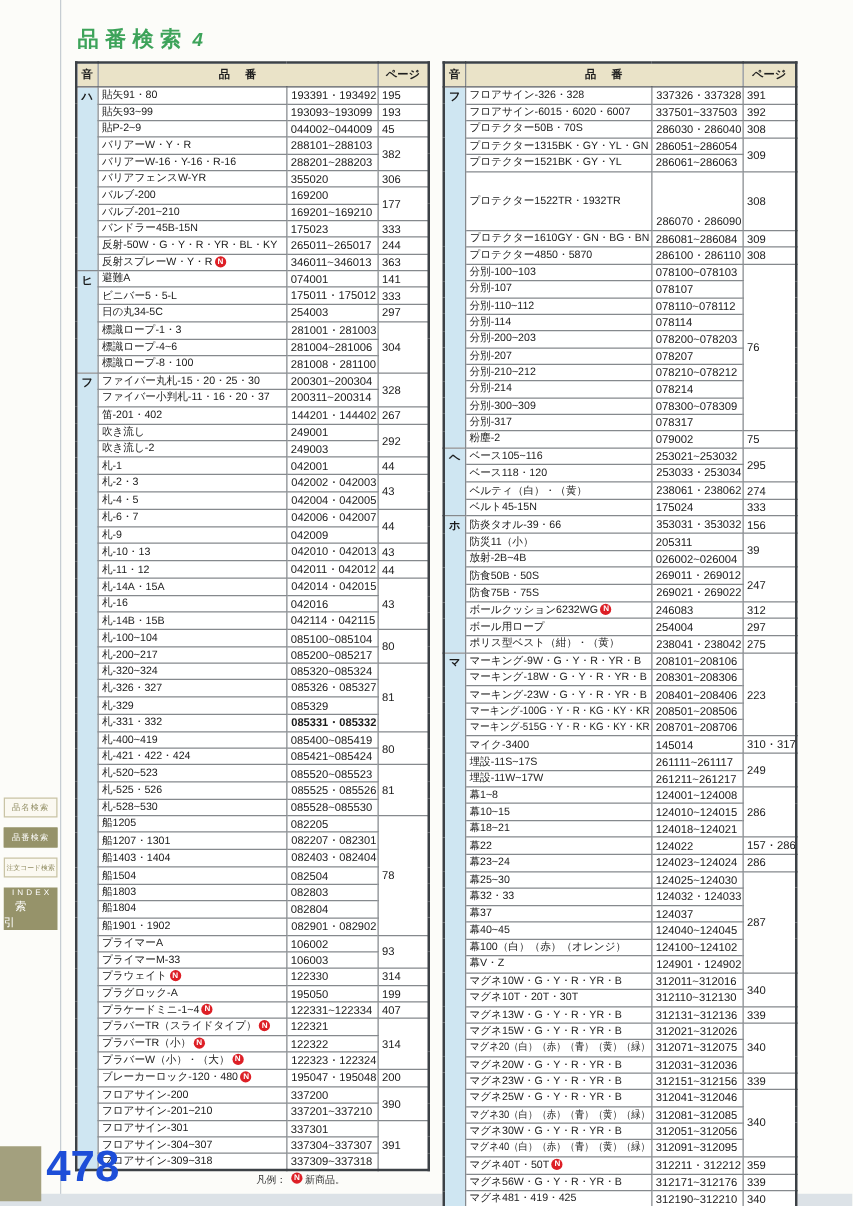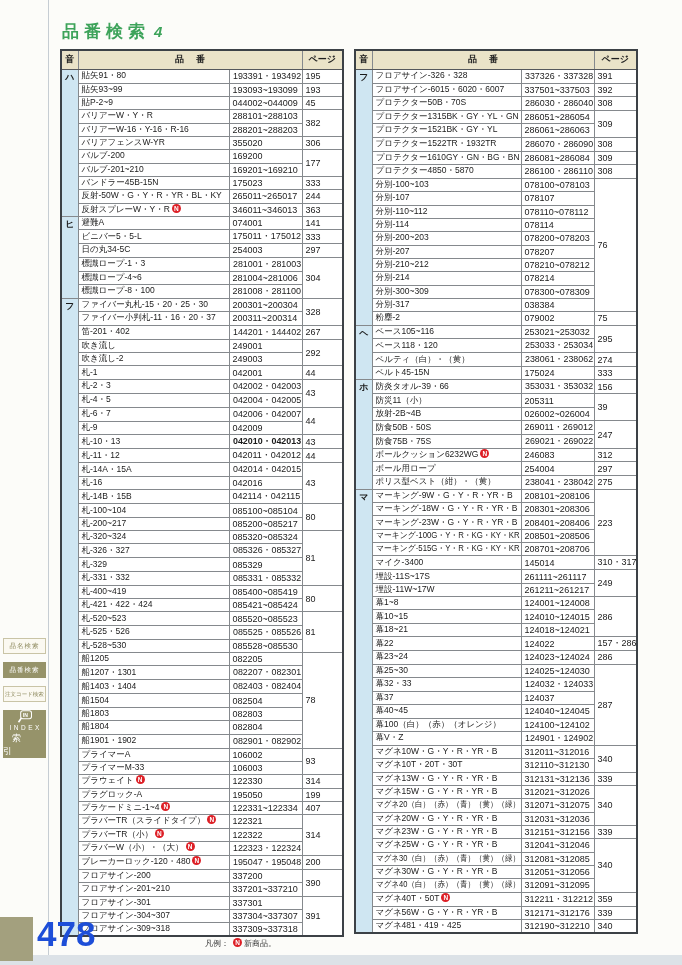--- a/index.html
+++ b/index.html
@@ -22,21 +22,21 @@
   .big-page-num{position:absolute;left:37px;top:914px;font-size:35px;font-weight:bold;color:#1d4ed8;}
   .page-num-block{position:absolute;left:0;top:917px;width:33px;height:44px;background:#a3a07e;}
   
   .side-tab{position:absolute;left:3px;width:43px;height:16px;display:flex;align-items:center;
     justify-content:center;font-size:6.5px;letter-spacing:1px;box-sizing:border-box;}
   .side-tab.inactive{background:#fbf9f1;border:1px solid #c9c4a6;color:#8e8a5e;}
   .side-tab.active{background:#96936a;color:#ffffff;border:1px solid #96936a;}
   .tab-1{top:638px;}
   .tab-2{top:662px;}
   .tab-3{top:686px;font-size:5.5px;letter-spacing:0;}
-  .index-box{position:absolute;left:3px;top:710px;width:43px;height:48px;background:#96936a;
+  .index-box{position:absolute;left:3px;top:710px;width:43px;height:34px;background:#96936a;
     display:flex;flex-direction:column;align-items:center;justify-content:center;gap:1px;color:#fff;}
   .index-box .line1{font-size:6.5px;letter-spacing:2.5px;text-indent:2.5px;}
   .index-box .line2{font-size:9px;letter-spacing:9px;text-indent:9px;}
   
   .idx-wrap{position:absolute;top:49px;}
   .idx-wrap.left{left:60px;}
   .idx-wrap.right{left:354px;}
   table.idx{border-collapse:collapse;table-layout:fixed;width:282px;
     border:2px solid #3c4146;background:#ffffff;}
   table.idx th,table.idx td{border:1px solid #85898d;overflow:hidden;white-space:nowrap;
@@ -219,21 +219,21 @@
           <td><span class="fit">札-6・7</span></td>
           <td class="code"><span class="fit" style="transform: scaleX(0.986);">042006・042007</span></td>
           <td class="pg" rowspan="2">44</td>
         </tr>
         <tr>
           <td><span class="fit">札-9</span></td>
           <td class="code"><span class="fit">042009</span></td>
         </tr>
         <tr>
           <td><span class="fit">札-10・13</span></td>
-          <td class="code"><span class="fit" style="transform: scaleX(0.986); font-weight: bold;">042010・042013</span></td>
+          <td class="code"><span class="fit" style="transform: scaleX(0.986);">042010・042013</span></td>
           <td class="pg" rowspan="1">43</td>
         </tr>
         <tr>
           <td><span class="fit">札-11・12</span></td>
           <td class="code"><span class="fit">042011・042012</span></td>
           <td class="pg" rowspan="1">44</td>
         </tr>
         <tr>
           <td><span class="fit">札-14A・15A</span></td>
           <td class="code"><span class="fit" style="transform: scaleX(0.986);">042014・042015</span></td>
@@ -264,21 +264,21 @@
         <tr>
           <td><span class="fit">札-326・327</span></td>
           <td class="code"><span class="fit" style="transform: scaleX(0.986);">085326・085327</span></td>
         </tr>
         <tr>
           <td><span class="fit">札-329</span></td>
           <td class="code"><span class="fit">085329</span></td>
         </tr>
         <tr>
           <td><span class="fit">札-331・332</span></td>
-          <td class="code"><span class="fit" style="transform: scaleX(0.986);">085331・085332</span></td>
+          <td class="code"><span class="fit" style="transform: scaleX(0.986); font-weight: bold;">085331・085332</span></td>
         </tr>
         <tr>
           <td><span class="fit">札-400~419</span></td>
           <td class="code"><span class="fit">085400~085419</span></td>
           <td class="pg" rowspan="2">80</td>
         </tr>
         <tr>
           <td><span class="fit">札-421・422・424</span></td>
           <td class="code"><span class="fit">085421~085424</span></td>
         </tr>
@@ -428,21 +428,21 @@
           <td><span class="fit">プロテクター1315BK・GY・YL・GN</span></td>
           <td class="code"><span class="fit">286051~286054</span></td>
           <td class="pg" rowspan="2">309</td>
         </tr>
         <tr>
           <td><span class="fit">プロテクター1521BK・GY・YL</span></td>
           <td class="code"><span class="fit">286061~286063</span></td>
         </tr>
         <tr>
           <td><span class="fit">プロテクター1522TR・1932TR</span></td>
-          <td class="code"><span class="fit" style="transform: scaleX(0.986);">286070・286090</span></td>
+          <td class="code"><span class="fit" style="transform: scaleX(0.986); margin-top: 33px;">286070・286090</span></td>
           <td class="pg" rowspan="1">308</td>
         </tr>
         <tr>
           <td><span class="fit" style="transform: scaleX(0.986);">プロテクター1610GY・GN・BG・BN</span></td>
           <td class="code"><span class="fit">286081~286084</span></td>
           <td class="pg" rowspan="1">309</td>
         </tr>
         <tr>
           <td><span class="fit">プロテクター4850・5870</span></td>
           <td class="code"><span class="fit">286100・286110</span></td>
@@ -480,21 +480,21 @@
         <tr>
           <td><span class="fit">分別-214</span></td>
           <td class="code"><span class="fit">078214</span></td>
         </tr>
         <tr>
           <td><span class="fit">分別-300~309</span></td>
           <td class="code"><span class="fit">078300~078309</span></td>
         </tr>
         <tr>
           <td><span class="fit">分別-317</span></td>
-          <td class="code"><span class="fit">038384</span></td>
+          <td class="code"><span class="fit">078317</span></td>
         </tr>
         <tr>
           <td><span class="fit">粉塵-2</span></td>
           <td class="code"><span class="fit">079002</span></td>
           <td class="pg" rowspan="1">75</td>
         </tr>
         <tr>
           <td class="kana" rowspan="4">ヘ</td>
           <td><span class="fit">ベース105~116</span></td>
           <td class="code"><span class="fit">253021~253032</span></td>

